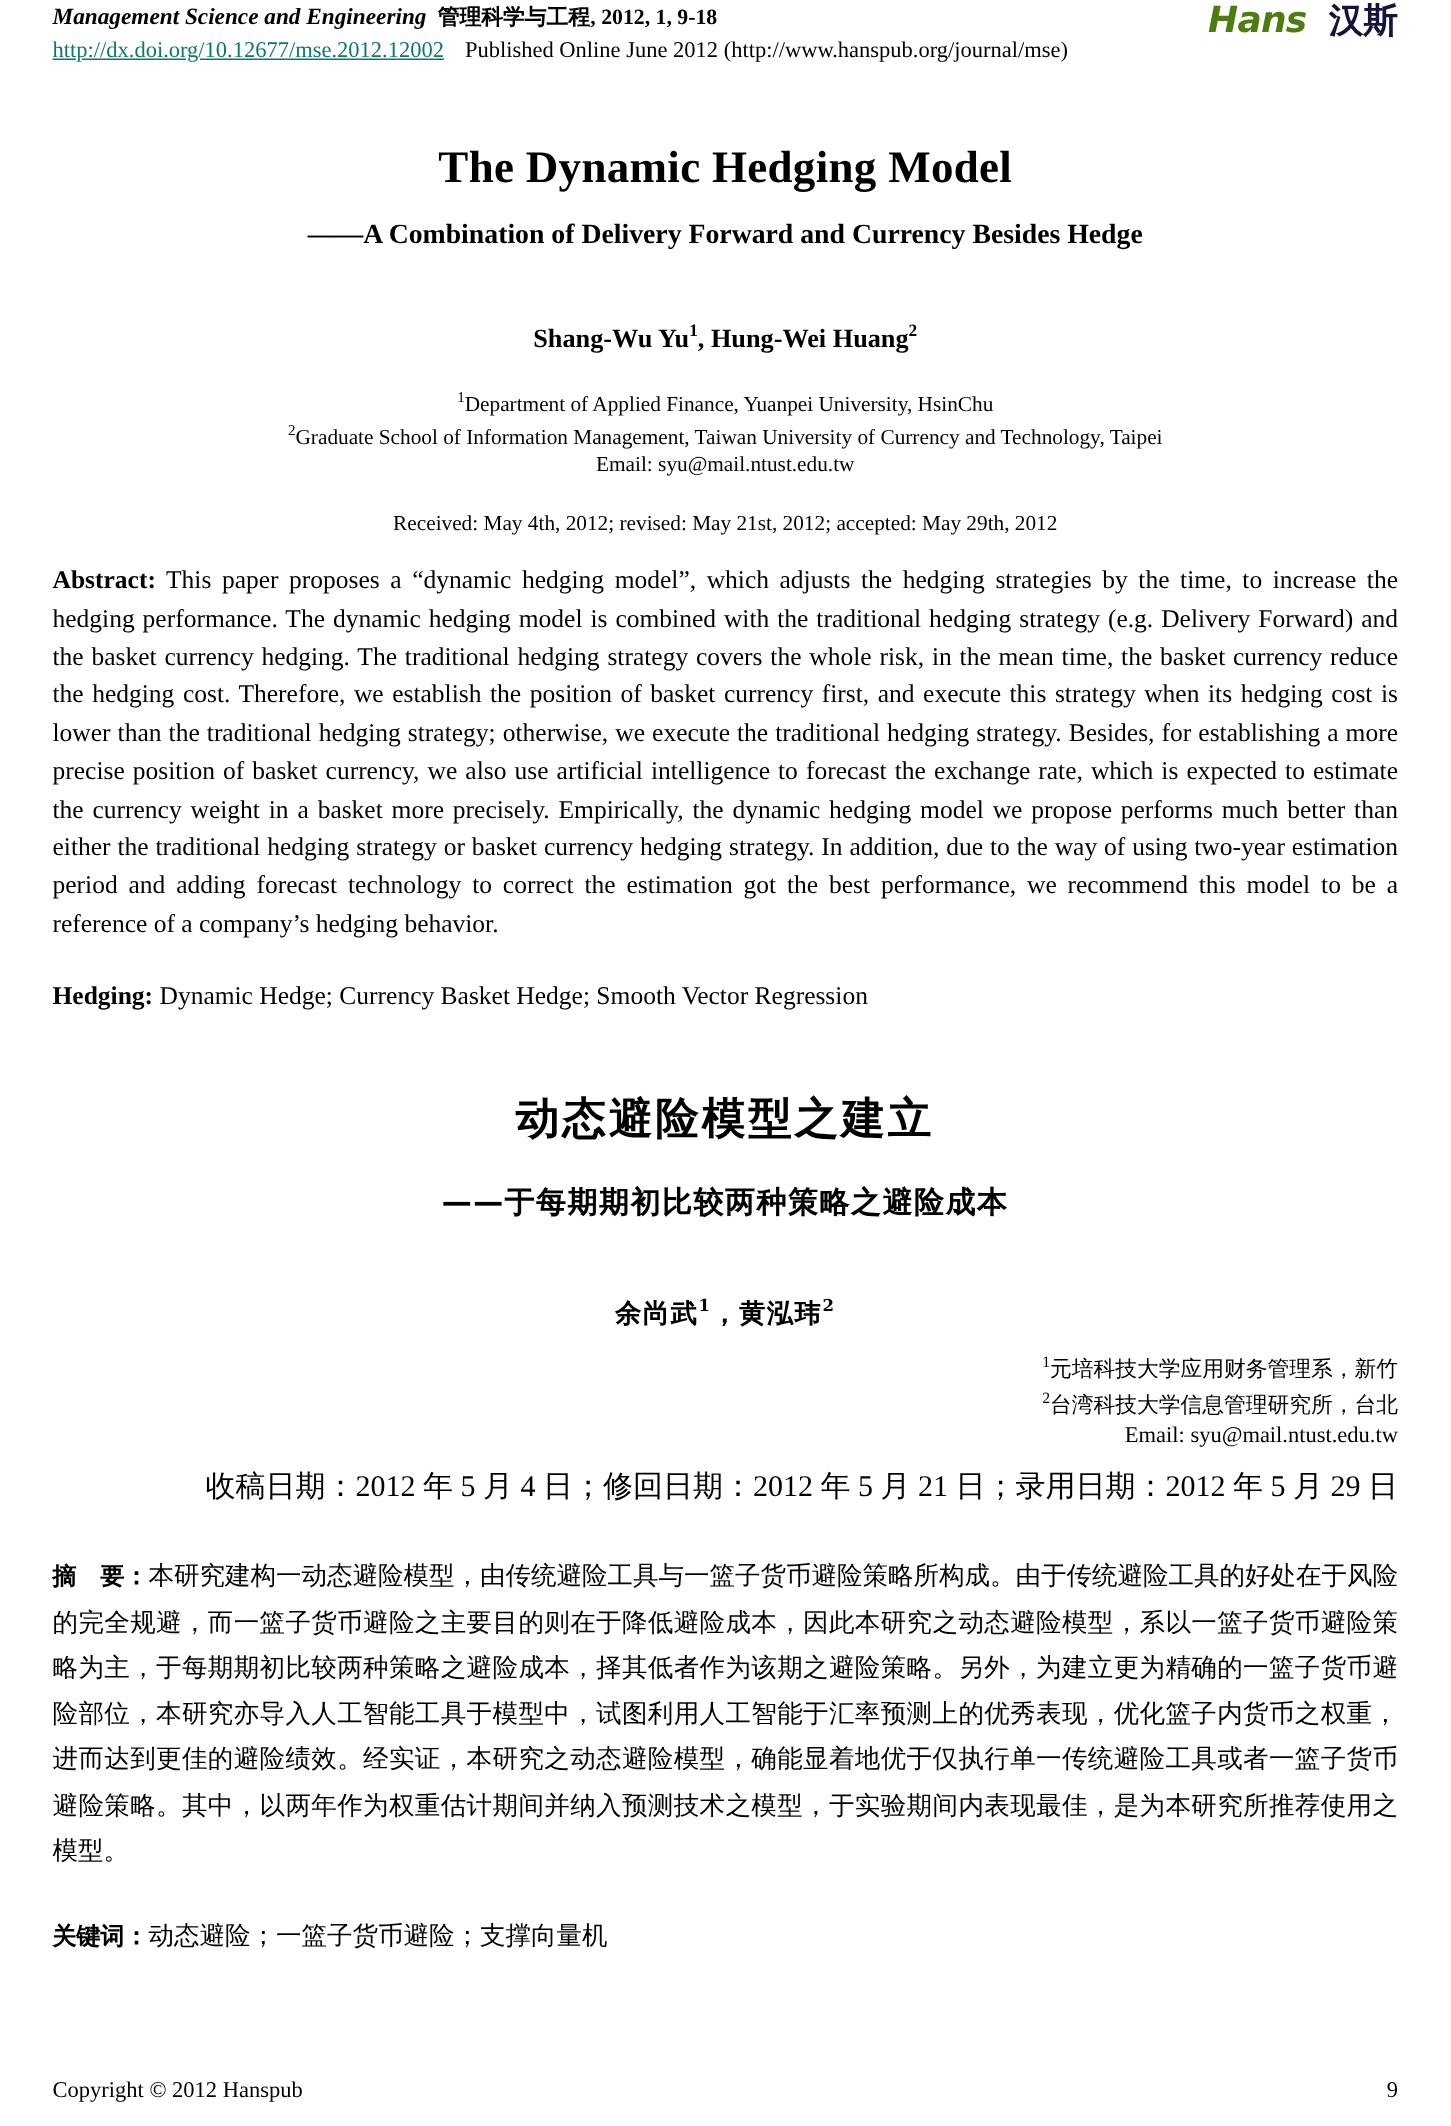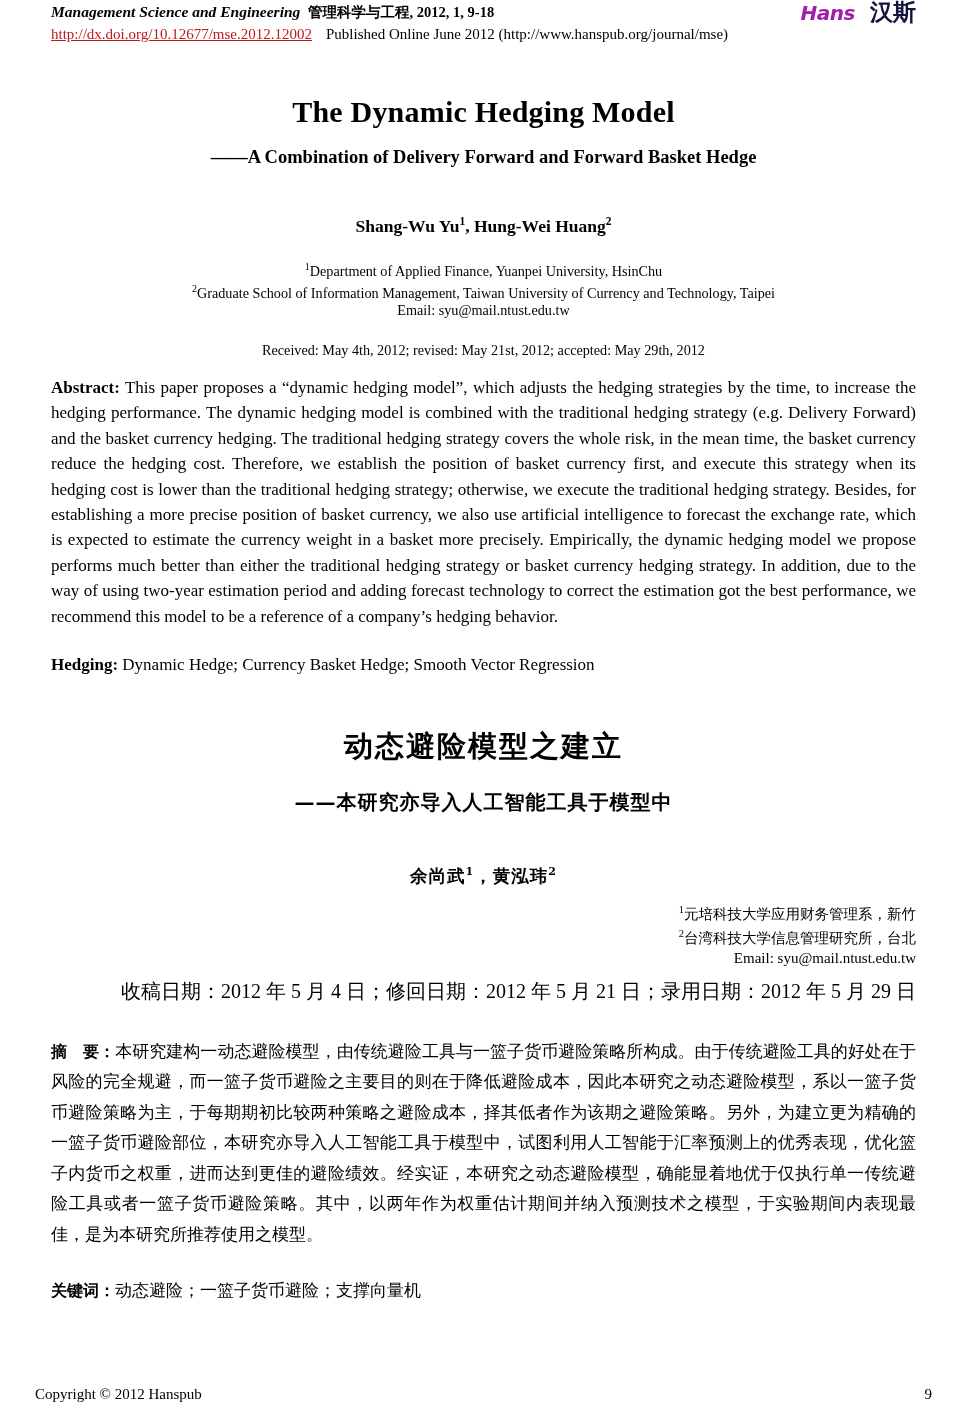--- a/index.html
+++ b/index.html
@@ -14,21 +14,21 @@
     position: relative;
     font-family: "Liberation Serif", "DejaVu Serif", serif;
     color: #000000;
     overflow: hidden;
   }
   .page {
     position: relative;
     width: 967px;
     height: 1417px;
     box-sizing: border-box;
-    padding: 0 51px;
+    padding: 0 35px;
   }
 
   
   .runhead {
     position: relative;
     padding-top: 2px;
     height: 44px;
   }
   .runhead-line1 {
     font-size: 15.5px;
@@ -49,41 +49,41 @@
     font-weight: bold;
     font-size: 14.5px;
   }
   .runhead-line2 {
     font-size: 15.5px;
     line-height: 21px;
     white-space: nowrap;
     margin-top: 1px;
   }
   .doi-link {
-    color: #b91c1c;
+    color: #0f766e;
     text-decoration: underline;
     font-size: 15px;
   }
   .pub-online {
     margin-left: 14px;
     font-size: 15px;
   }
   .logo {
     position: absolute;
     right: 0;
     top: 1px;
     white-space: nowrap;
     line-height: 1;
   }
   .logo-hans {
     font-family: "DejaVu Sans", "Liberation Sans", sans-serif;
     font-weight: bold;
     font-style: italic;
-    font-size: 20px;
-    color: #a21caf;
+    font-size: 24px;
+    color: #4d7c0f;
     letter-spacing: -0.5px;
   }
   .logo-cn {
     font-family: "DejaVu Sans", "Liberation Sans", sans-serif;
     font-weight: bold;
     font-size: 23px;
     color: #14143c;
     margin-left: 15px;
   }
 
@@ -221,21 +221,21 @@
     <div class="runhead-line2">
       <a class="doi-link" href="#">http://dx.doi.org/10.12677/mse.2012.12002</a><span class="pub-online">Published Online June 2012 (http://www.hanspub.org/journal/mse)</span>
     </div>
     <div class="logo">
       <span class="logo-hans">Hans</span><span class="logo-cn">汉斯</span>
     </div>
   </div>
 
   <div class="title-block">
     <div class="main-title">The Dynamic Hedging Model</div>
-    <div class="sub-title">——A Combination of Delivery Forward and Forward Basket Hedge</div>
+    <div class="sub-title">——A Combination of Delivery Forward and Currency Besides Hedge</div>
   </div>
 
   <div class="authors">
     <span>Shang-Wu Yu</span><sup>1</sup><span>, Hung-Wei Huang</span><sup>2</sup>
   </div>
 
   <div class="affil">
     <div><sup>1</sup><span>Department of Applied Finance, Yuanpei University, HsinChu</span></div>
     <div><sup>2</sup><span>Graduate School of Information Management, Taiwan University of Currency and Technology, Taipei</span></div>
     <div>Email: syu@mail.ntust.edu.tw</div>
@@ -245,21 +245,21 @@
 
   <div class="abstract">
     <b>Abstract:</b><span> This paper proposes a “dynamic hedging model”, which adjusts the hedging strategies by the time, to increase the hedging performance. The dynamic hedging model is combined with the traditional hedging strategy (e.g. Delivery Forward) and the basket currency hedging. The traditional hedging strategy covers the whole risk, in the mean time, the basket currency reduce the hedging cost. Therefore, we establish the position of basket currency first, and execute this strategy when its hedging cost is lower than the traditional hedging strategy; otherwise, we execute the traditional hedging strategy. Besides, for establishing a more precise position of basket currency, we also use artificial intelligence to forecast the exchange rate, which is expected to estimate the currency weight in a basket more precisely. Empirically, the dynamic hedging model we propose performs much better than either the traditional hedging strategy or basket currency hedging strategy. In addition, due to the way of using two-year estimation period and adding forecast technology to correct the estimation got the best performance, we recommend this model to be a reference of a company’s hedging behavior.</span>
   </div>
 
   <div class="keywords">
     <b>Hedging:</b><span> Dynamic Hedge; Currency Basket Hedge; Smooth Vector Regression</span>
   </div>
 
   <div class="cn-title">动态避险模型之建立</div>
-  <div class="cn-subtitle">——本研究亦导入人工智能工具于模型中</div>
+  <div class="cn-subtitle">——于每期期初比较两种策略之避险成本</div>
 
   <div class="cn-authors">
     <span>余尚武</span><sup>1</sup><span>，</span><span>黄泓玮</span><sup>2</sup>
   </div>
 
   <div class="cn-affil">
     <div><sup>1</sup><span class="em">元培科技大学应用财务管理系，新竹</span></div>
     <div><sup>2</sup><span class="em">台湾科技大学信息管理研究所，台北</span></div>
     <div class="cn-email">Email: syu@mail.ntust.edu.tw</div>
   </div>

